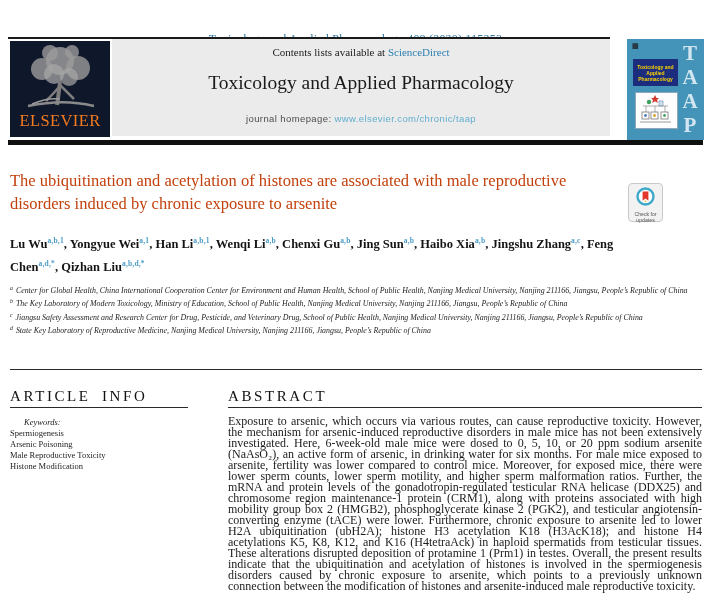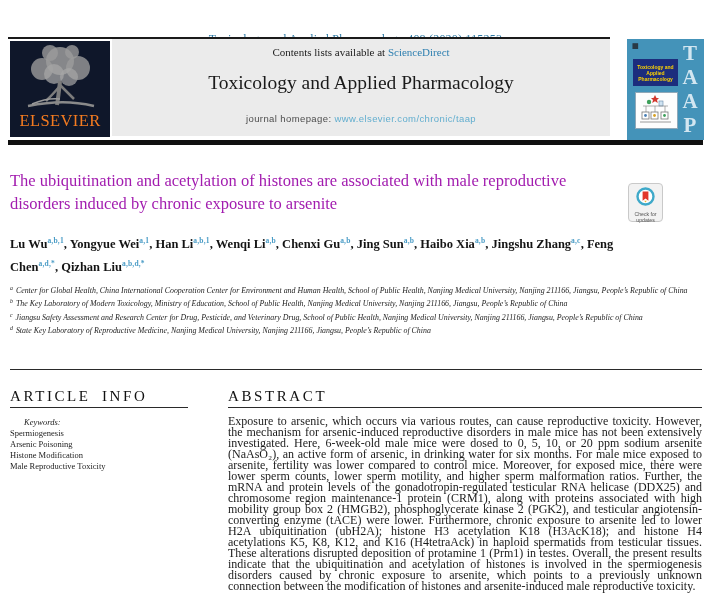--- a/index.html
+++ b/index.html
@@ -39,21 +39,21 @@
     display:flex;align-items:center;justify-content:center;text-align:center;}
   .cover .navybox span{font-family:"Liberation Sans",sans-serif;font-size:5px;line-height:6px;
     color:#ffd400;font-weight:bold;}
   .cover .minifig{position:absolute;left:8px;top:53px;width:41px;height:35px;background:#fdfdfd;
     border:1px solid #8fa8b8;}
 
   
   .black-bar{position:absolute;left:8px;top:140px;width:695px;height:5px;background:#101010;}
 
   
-  .title{position:absolute;left:10px;top:170px;width:618px;font-size:16.5px;line-height:22.5px;color:#a21caf;}
+  .title{position:absolute;left:10px;top:170px;width:618px;font-size:16.5px;line-height:22.5px;color:#c2410c;}
   .badge{position:absolute;left:628px;top:183px;width:35px;height:39px;background:#f2f2f2;
     border:1px solid #c9c9c9;border-radius:4px;text-align:center;padding-top:2px;box-sizing:border-box;}
   .badge .btxt{font-family:"Liberation Sans",sans-serif;font-size:5.2px;line-height:5.6px;color:#555;
     display:block;margin-top:1px;}
 
   
   .authors{position:absolute;left:10px;top:231px;width:616px;font-size:12.5px;line-height:19px;color:#141414;font-weight:bold;}
   .authors sup{font-size:7.5px;color:#4a9cc6;vertical-align:5px;letter-spacing:.2px;}
 
   
@@ -173,19 +173,19 @@
 
   <div class="sec-h left">ARTICLE INFO</div>
   <div class="sec-h right">ABSTRACT</div>
   <div class="rule-left"></div>
   <div class="rule-right"></div>
 
   <div class="kw-label">Keywords:</div>
   <div class="kw-list">
       <div>Spermiogenesis</div>
       <div>Arsenic Poisoning</div>
+      <div>Male Reproductive Toxicity</div>
       <div>Histone Modification</div>
-      <div>Male Reproductive Toxicity</div>
     </div>
 
   <div class="abstract">Exposure to arsenic, which occurs via various routes, can cause reproductive toxicity. However, the mechanism for arsenic-induced reproductive disorders in male mice has not been extensively investigated. Here, 6-week-old male mice were dosed to 0, 5, 10, or 20 ppm sodium arsenite (NaAsO₂), an active form of arsenic, in drinking water for six months. For male mice exposed to arsenite, fertility was lower compared to control mice. Moreover, for exposed mice, there were lower sperm counts, lower sperm motility, and higher sperm malformation ratios. Further, the mRNA and protein levels of the gonadotropin-regulated testicular RNA helicase (DDX25) and chromosome region maintenance-1 protein (CRM1), along with proteins associated with high mobility group box 2 (HMGB2), phosphoglycerate kinase 2 (PGK2), and testicular angiotensin-converting enzyme (tACE) were lower. Furthermore, chronic exposure to arsenite led to lower H2A ubiquitination (ubH2A); histone H3 acetylation K18 (H3AcK18); and histone H4 acetylations K5, K8, K12, and K16 (H4tetraAck) in haploid spermatids from testicular tissues. These alterations disrupted deposition of protamine 1 (Prm1) in testes. Overall, the present results indicate that the ubiquitination and acetylation of histones is involved in the spermiogenesis disorders caused by chronic exposure to arsenite, which points to a previously unknown connection between the modification of histones and arsenite-induced male reproductive toxicity.</div>
 
 </div>
 
 </body></html>

